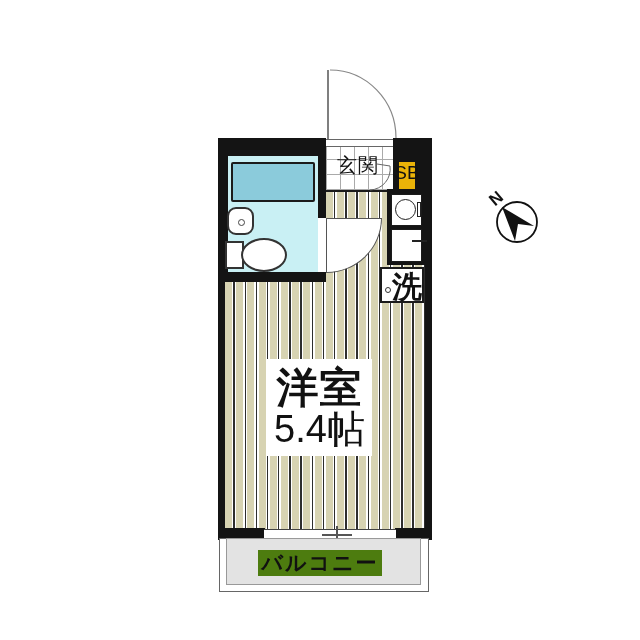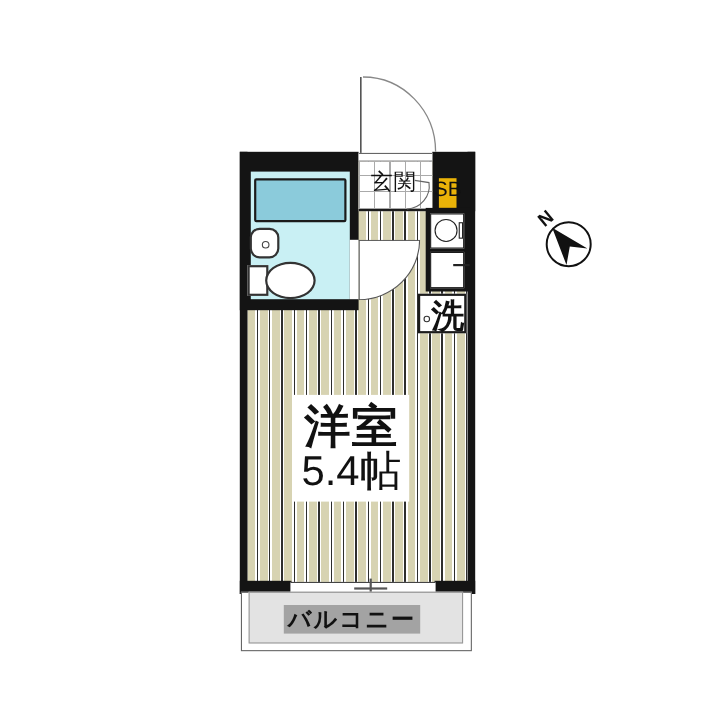--- a/index.html
+++ b/index.html
@@ -84,21 +84,21 @@
 
   
   .window{left:264px;top:529px;width:132px;height:11px;background:#fff;
     border-top:1.5px solid #444;border-bottom:1.5px solid #444;box-sizing:border-box;}
   .plus-h{left:322px;top:534px;width:30px;height:2px;background:#555;}
   .plus-v{left:336px;top:526px;width:2px;height:17px;background:#555;}
   .balcony-outer{left:219px;top:538px;width:210px;height:54px;background:#fff;
     border:1px solid #666;box-sizing:border-box;}
   .balcony-inner{left:226px;top:538px;width:195px;height:47px;background:#e3e3e3;
     border:1px solid #999;box-sizing:border-box;}
-  .balcony-label{left:258px;top:550px;width:124px;height:26px;background:#a3a3a3;
+  .balcony-label{left:258px;top:550px;width:124px;height:26px;background:#4d7c0f;
     display:flex;align-items:center;justify-content:center;
     font-size:21px;font-weight:600;letter-spacing:2px;text-align:center;}
 
   svg{position:absolute;left:0;top:0;pointer-events:none;}
 </style>
 </head>
 <body>
 
 <div id="canvas">
 

